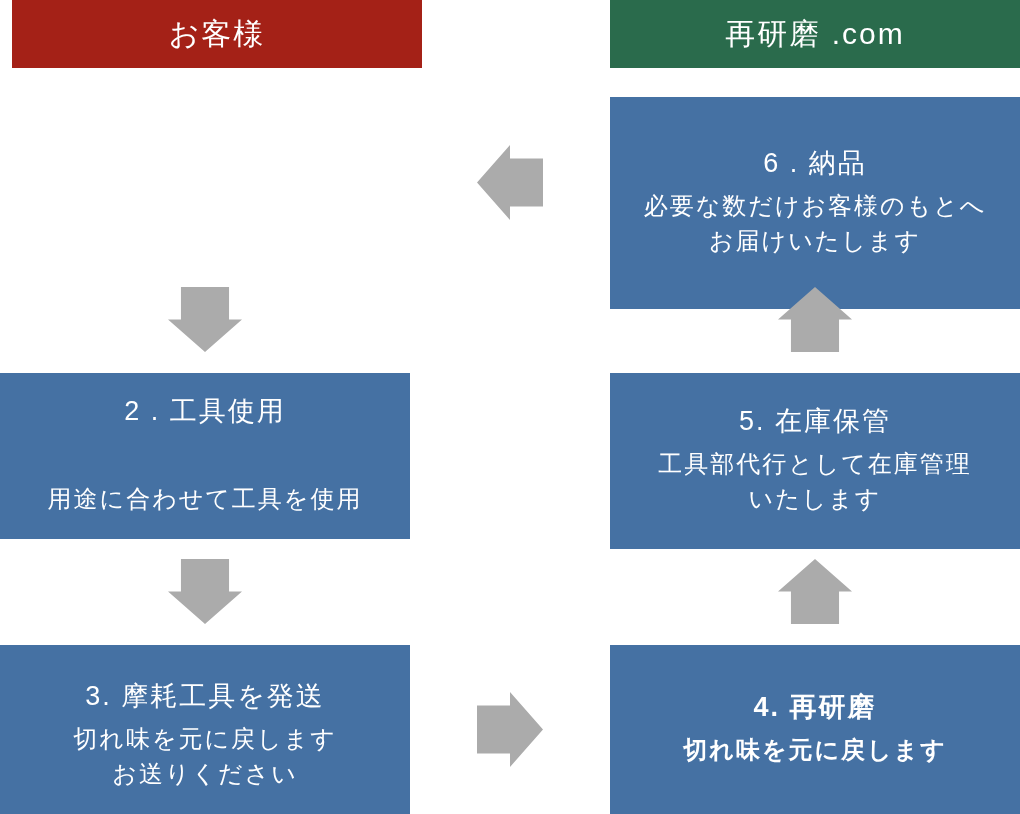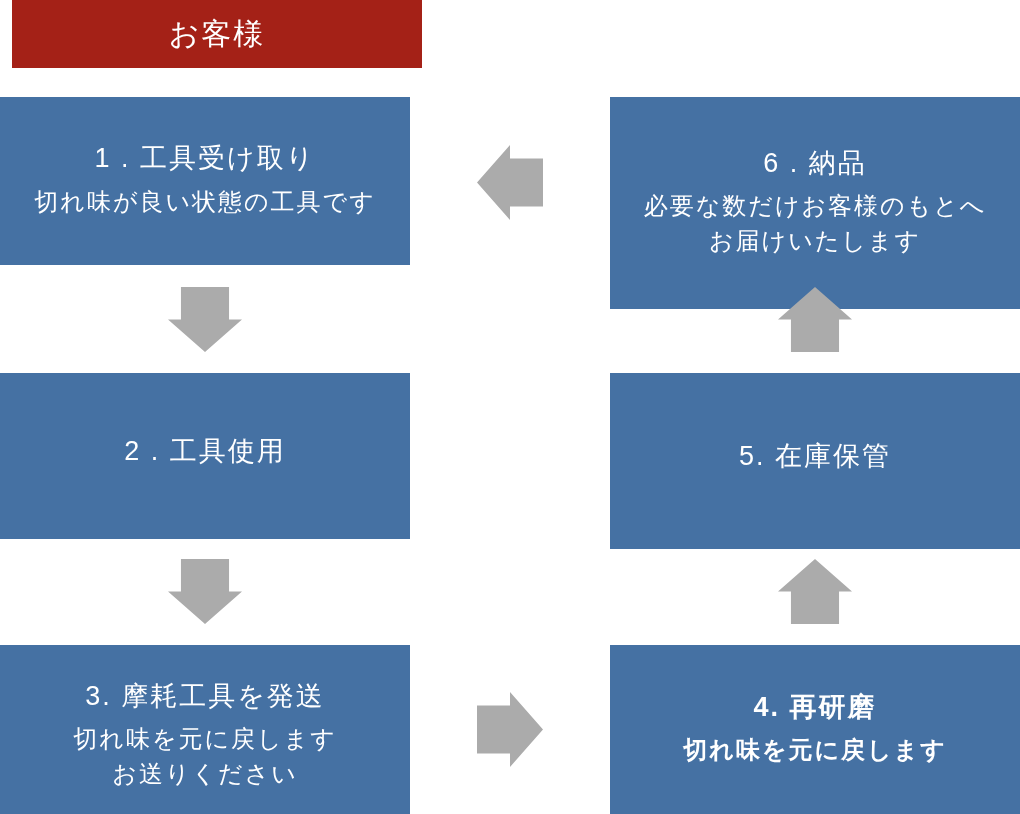--- a/index.html
+++ b/index.html
@@ -91,43 +91,45 @@
 </style>
 </head>
 <body>
 
 <div class="canvas">
 
   <div class="header customer">
     <span>お客様</span>
   </div>
 
+  <div class="header company">
+    <span>再研磨 .com</span>
+  </div>
 
-  <div class="step s1">
-    <div class="title">1 . 工具受け取り</div>
-    <div class="desc">切れ味が良い状態の工具です</div>
-  </div>
 
   <div class="step s2">
     <div class="title">2 . 工具使用</div>
+    <div class="desc">用途に合わせて工具を使用</div>
   </div>
 
   <div class="step s3">
     <div class="title">3. 摩耗工具を発送</div>
     <div class="desc">切れ味を元に戻します
 お送りください</div>
   </div>
 
   <div class="step s4">
     <div class="title">4. 再研磨</div>
     <div class="desc">切れ味を元に戻します</div>
   </div>
 
   <div class="step s5">
     <div class="title">5. 在庫保管</div>
+    <div class="desc">工具部代行として在庫管理
+いたします</div>
   </div>
 
   <div class="step s6">
     <div class="title">6 . 納品</div>
     <div class="desc">必要な数だけお客様のもとへ
 お届けいたします</div>
   </div>
 
   <div class="arrow left a-l"></div>
   <div class="arrow down a-d1"></div>

